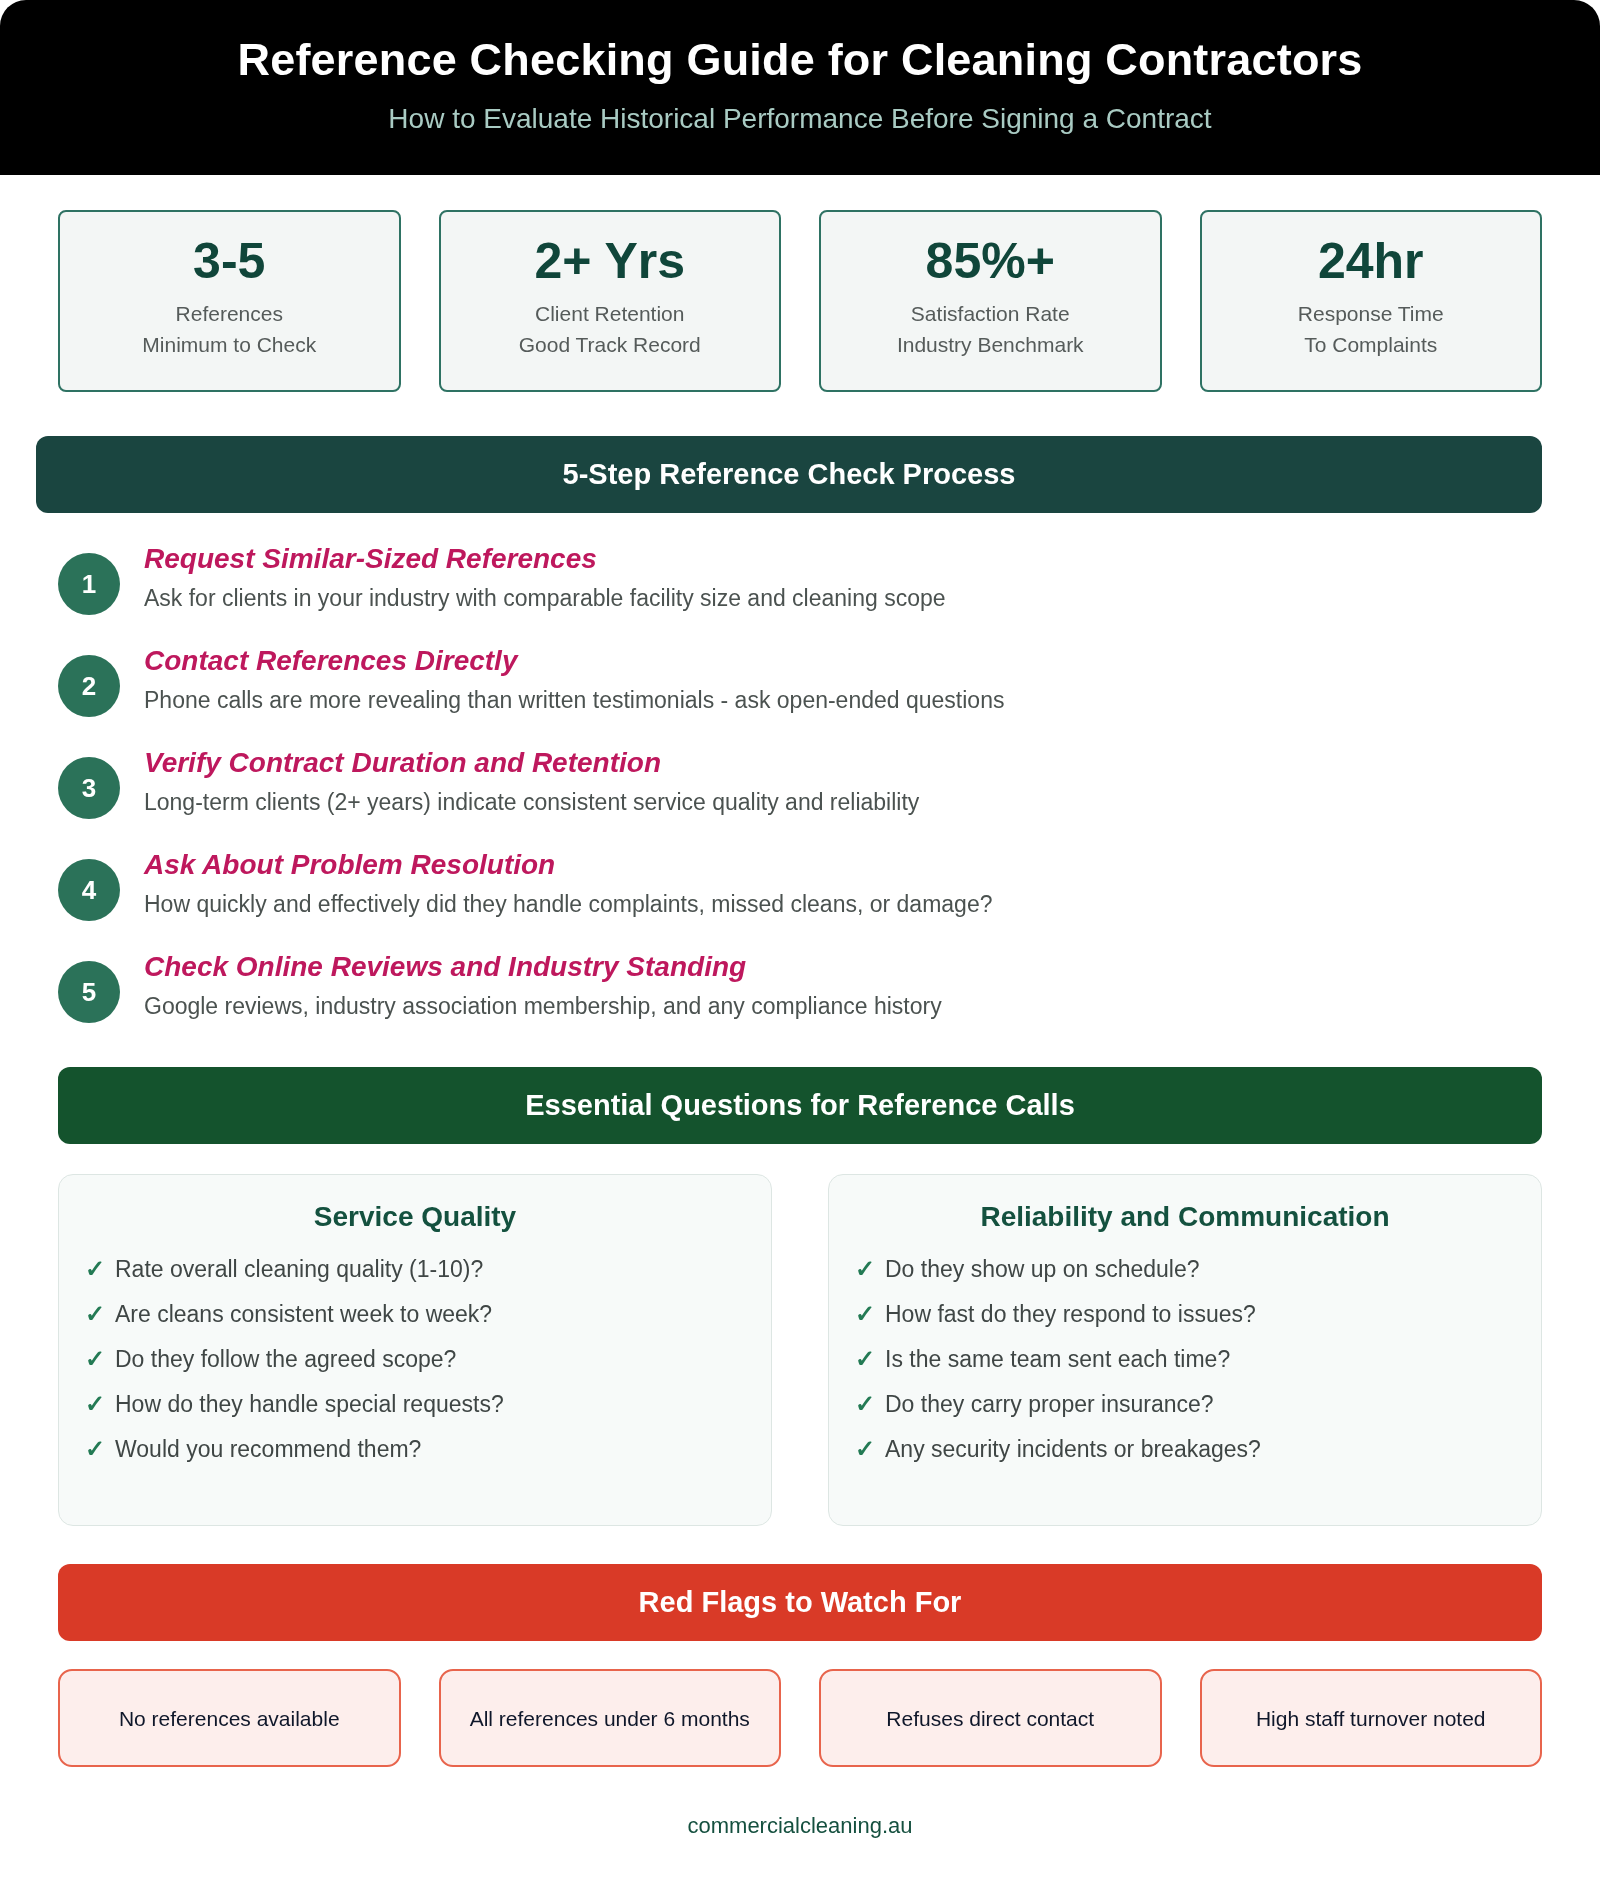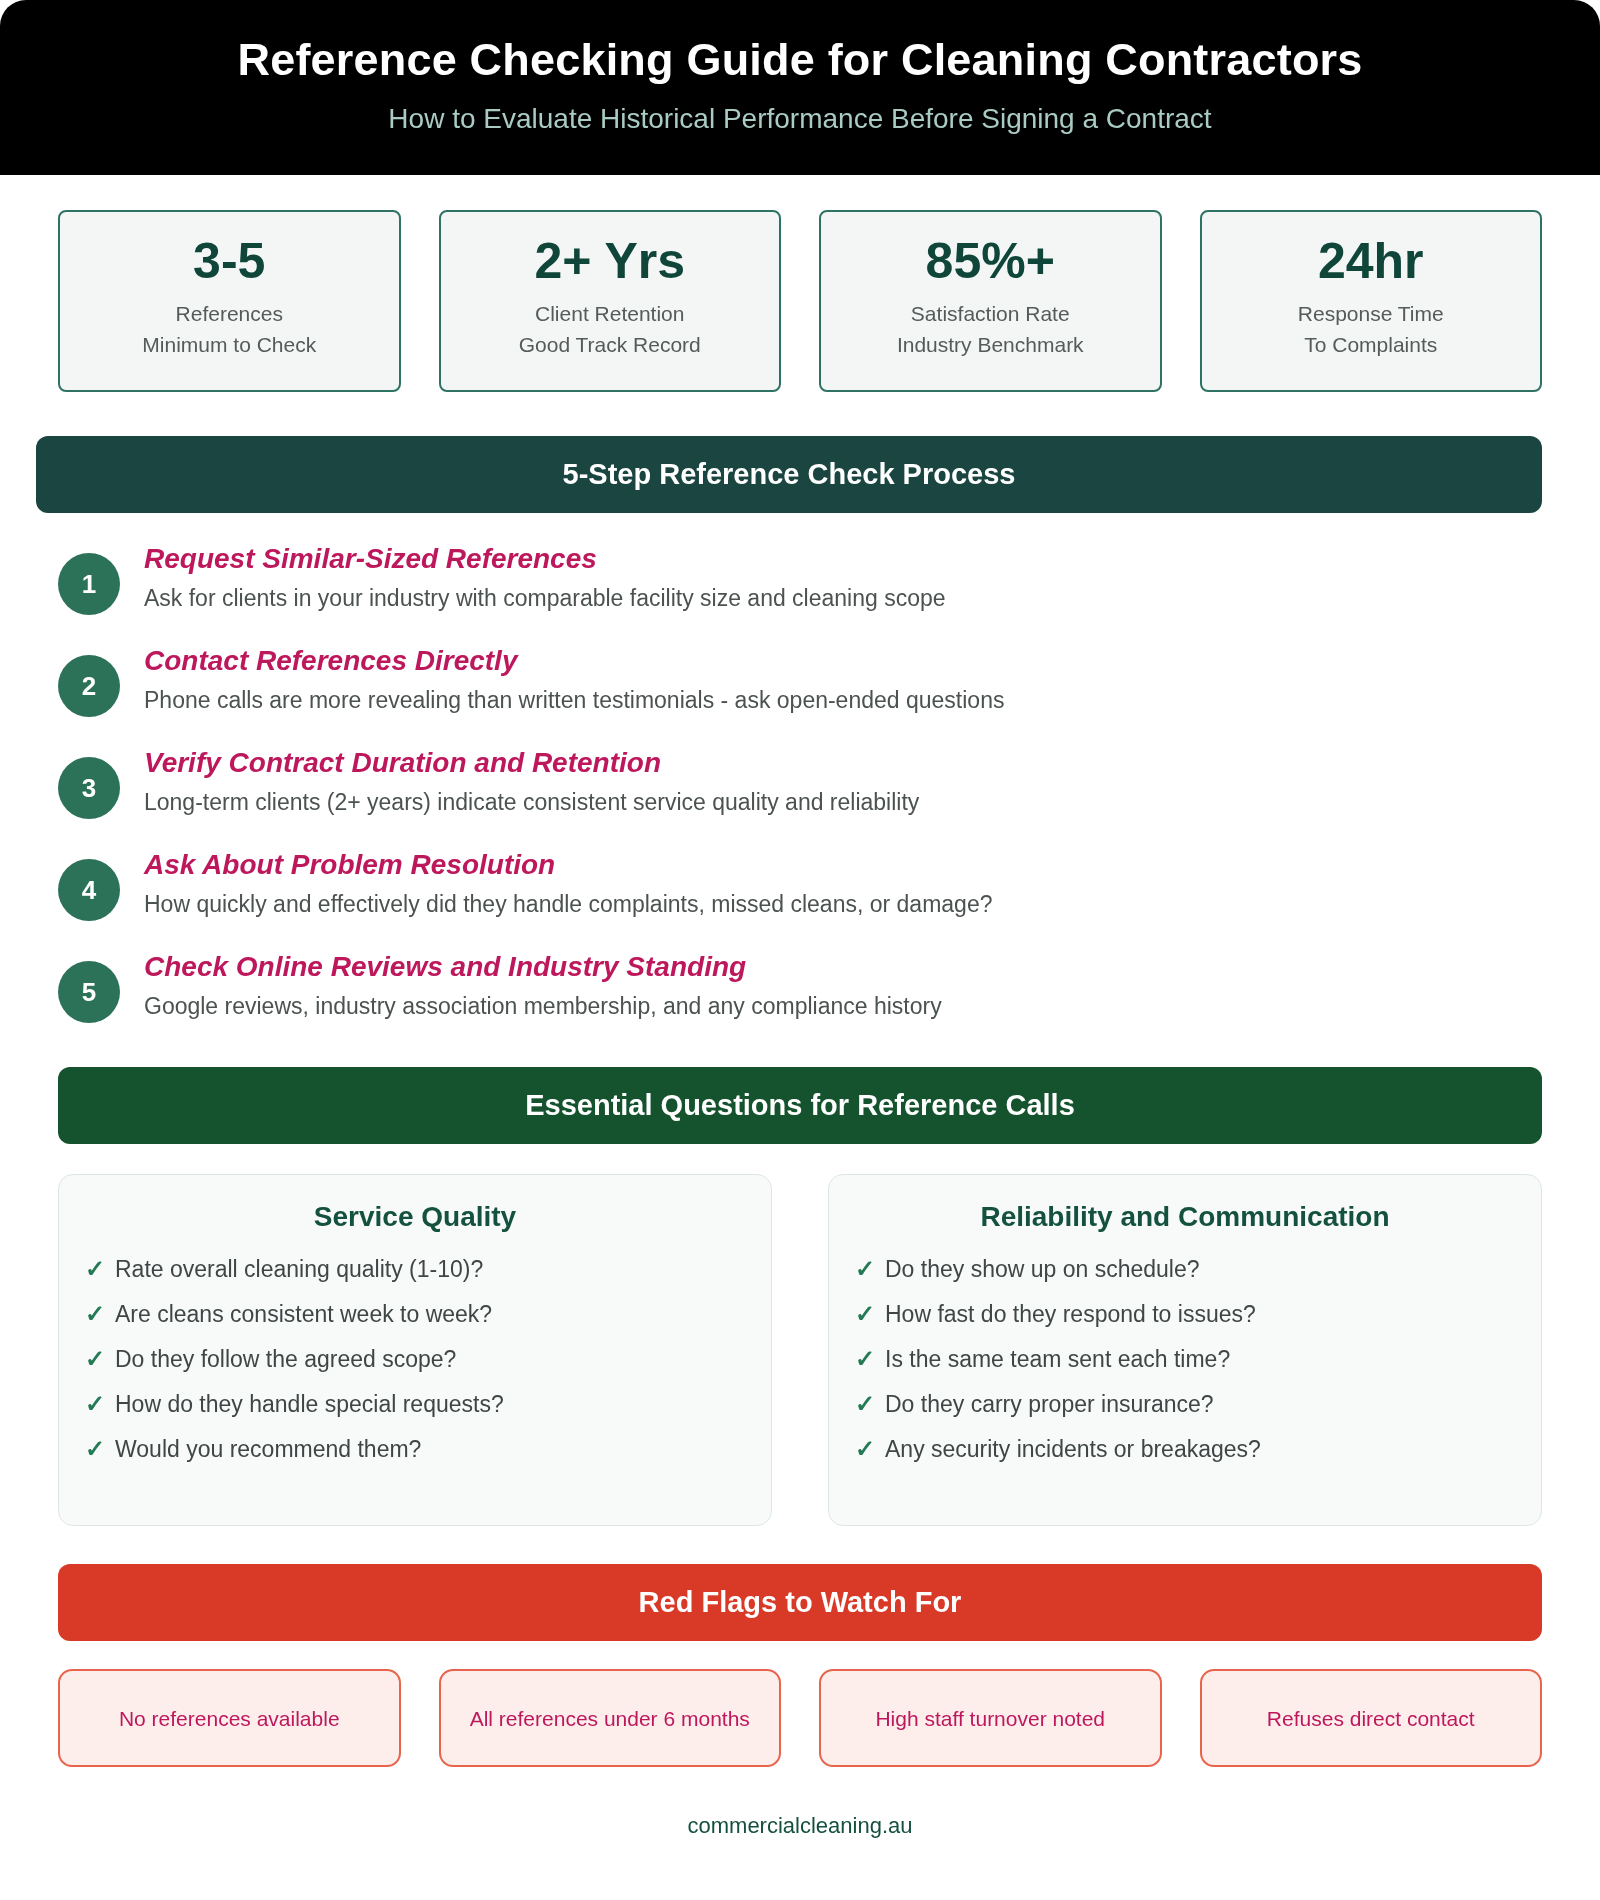--- a/index.html
+++ b/index.html
@@ -188,21 +188,21 @@
     padding: 28px 58px 0 58px;
     box-sizing: border-box;
   }
   .redflag-card {
     flex: 1 1 0;
     background: #fdeeec;
     border: 2px solid #e8644c;
     border-radius: 14px;
     padding: 26px 4px;
     text-align: center;
-    color: #be185d;
+    color: #0f172a;
     font-size: 21px;
     line-height: 1.3;
     box-sizing: border-box;
     min-height: 98px;
     display: flex;
     align-items: center;
     justify-content: center;
   }
 
   
@@ -340,19 +340,19 @@
         </li>
       </ul>
     </div>
   </div>
 
   <div class="banner banner-red banner-redflags">Red Flags to Watch For</div>
 
   <div class="redflags-row">
     <div class="redflag-card">No references available</div>
     <div class="redflag-card">All references under 6 months</div>
+    <div class="redflag-card">Refuses direct contact</div>
     <div class="redflag-card">High staff turnover noted</div>
-    <div class="redflag-card">Refuses direct contact</div>
   </div>
 
   <div class="footer">commercialcleaning.au</div>
 
 </div>
 
 </body></html>

